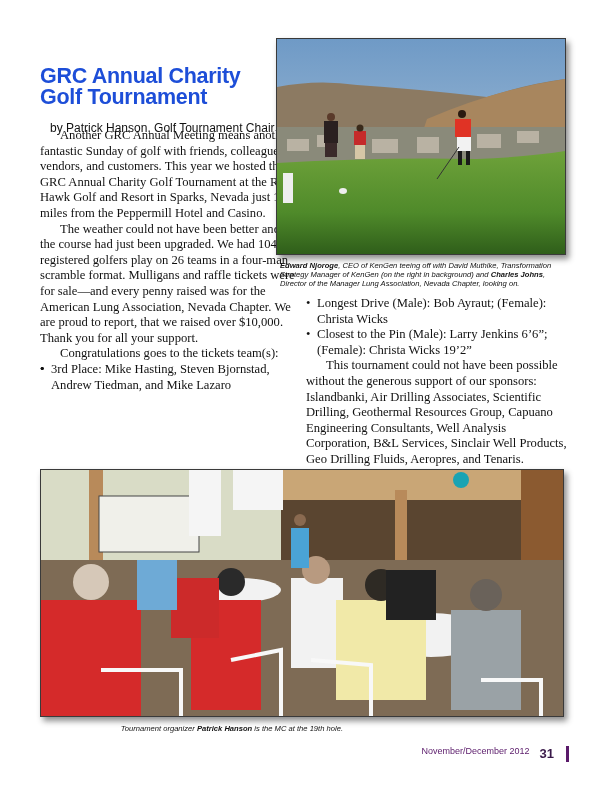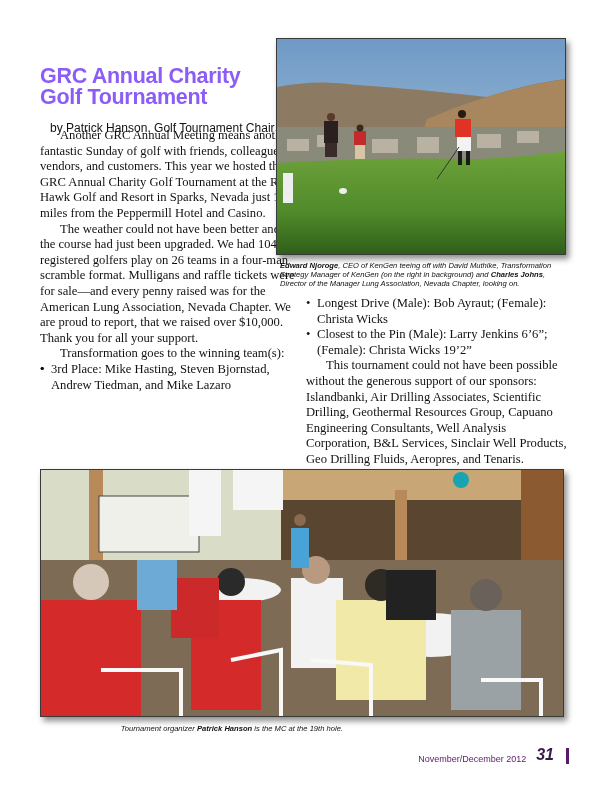--- a/index.html
+++ b/index.html
@@ -4,21 +4,21 @@
   <style>
     html, body { margin: 0; padding: 0; }
     body {
       width: 612px; height: 792px; background: #ffffff; position: relative; overflow: hidden;
       font-family: "Liberation Serif", "DejaVu Serif", serif; color: #111;
     }
     .title {
       position: absolute; left: 40px; top: 66px; width: 240px;
       font-family: "Liberation Sans", "DejaVu Sans", sans-serif;
       font-weight: bold; font-size: 21.5px; line-height: 21px; letter-spacing: -0.3px; margin: 0;
-      color: #8b5cf6;
+      color: #1d4ed8;
     }
     .byline {
       position: absolute; left: 40px; top: 111px; width: 240px;
       font-family: "Liberation Sans", "DejaVu Sans", sans-serif;
       font-size: 12px; line-height: 15px; color: #111; margin: 10px;
     }
     .col {
       position: absolute; font-size: 12.6px; line-height: 15.6px; color: #111;
     }
     .col p { margin: 0; text-indent: 20px; }
@@ -36,37 +36,37 @@
     .caption {
       position: absolute; font-family: "Liberation Sans", "DejaVu Sans", sans-serif;
       font-style: italic; font-size: 7.6px; line-height: 9px; color: #111;
     }
     .caption b { font-weight: bold; }
     #caption-golf { left: 280px; top: 261px; width: 290px; }
     #caption-banquet { left: 43px; top: 724px; width: 300px; text-align: right; }
     .footer {
       position: absolute; right: 43px; top: 746px;
       font-family: "Liberation Sans", "DejaVu Sans", sans-serif; color: #5a1a6a;
-      display: flex; align-items: flex-end;
+      display: flex; align-items: flex-start;
     }
     .footer .issue { font-size: 9px; }
-    .footer .page { font-size: 16px; font-weight: bold; margin-left: 10px; color: #3a1a4a; font-style: italic; }
+    .footer .page { font-size: 13px; font-weight: bold; margin-left: 10px; color: #3a1a4a; }
     .footer .bar { width: 3px; height: 16px; background: #5a1a6a; margin-left: 12px; }
     svg { display: block; }
   </style>
 </head>
 <body>
 
 <h1 class="title">GRC Annual Charity Golf Tournament</h1>
 <p class="byline">by Patrick Hanson, Golf Tournament Chair</p>
 
 <div class="col" id="col-left">
   <p>Another GRC Annual Meeting means another fantastic Sunday of golf with friends, colleagues, vendors, and customers. This year we hosted the GRC Annual Charity Golf Tournament at the Red Hawk Golf and Resort in Sparks, Nevada just 14 miles from the Peppermill Hotel and Casino.</p>
   <p>The weather could not have been better and the course had just been upgraded. We had 104 registered golfers play on 26 teams in a four-man scramble format. Mulligans and raffle tickets were for sale—and every penny raised was for the American Lung Association, Nevada Chapter. We are proud to report, that we raised over $10,000. Thank you for all your support.</p>
-  <p>Transformation goes to the winning team(s):</p>
+  <p>Congratulations goes to the tickets team(s):</p>
   <ul>
     <li><span class="bullet">•</span></li>
     <li><span class="bullet">•</span></li>
     <li><span class="bullet">•</span><span>3rd Place: Mike Hasting, Steven Bjornstad, Andrew Tiedman, and Mike Lazaro</span></li>
   </ul>
 </div>
 
 <div class="photo" id="photo-golf">
   <svg width="288" height="215" viewBox="0 0 288 215">
     <defs>

